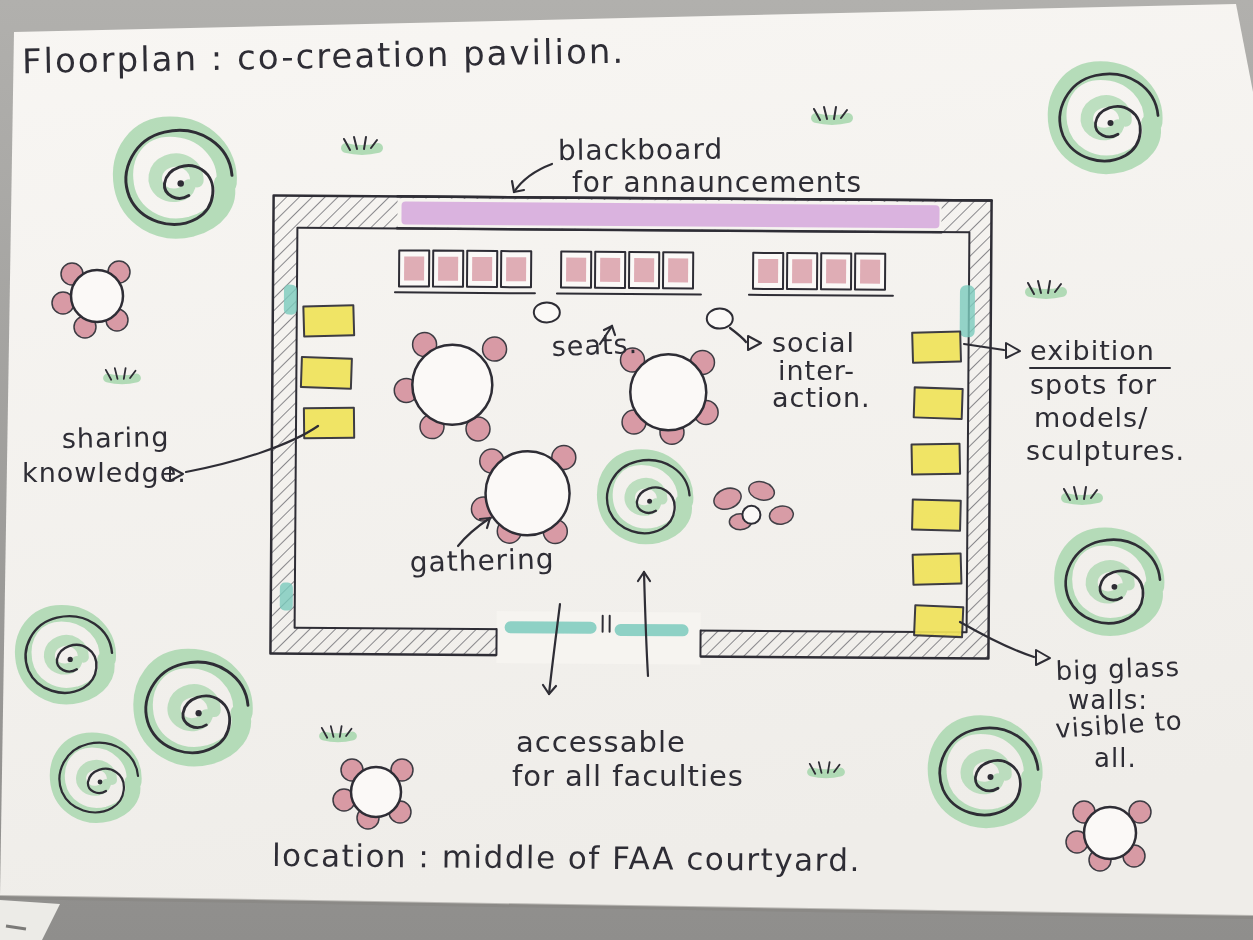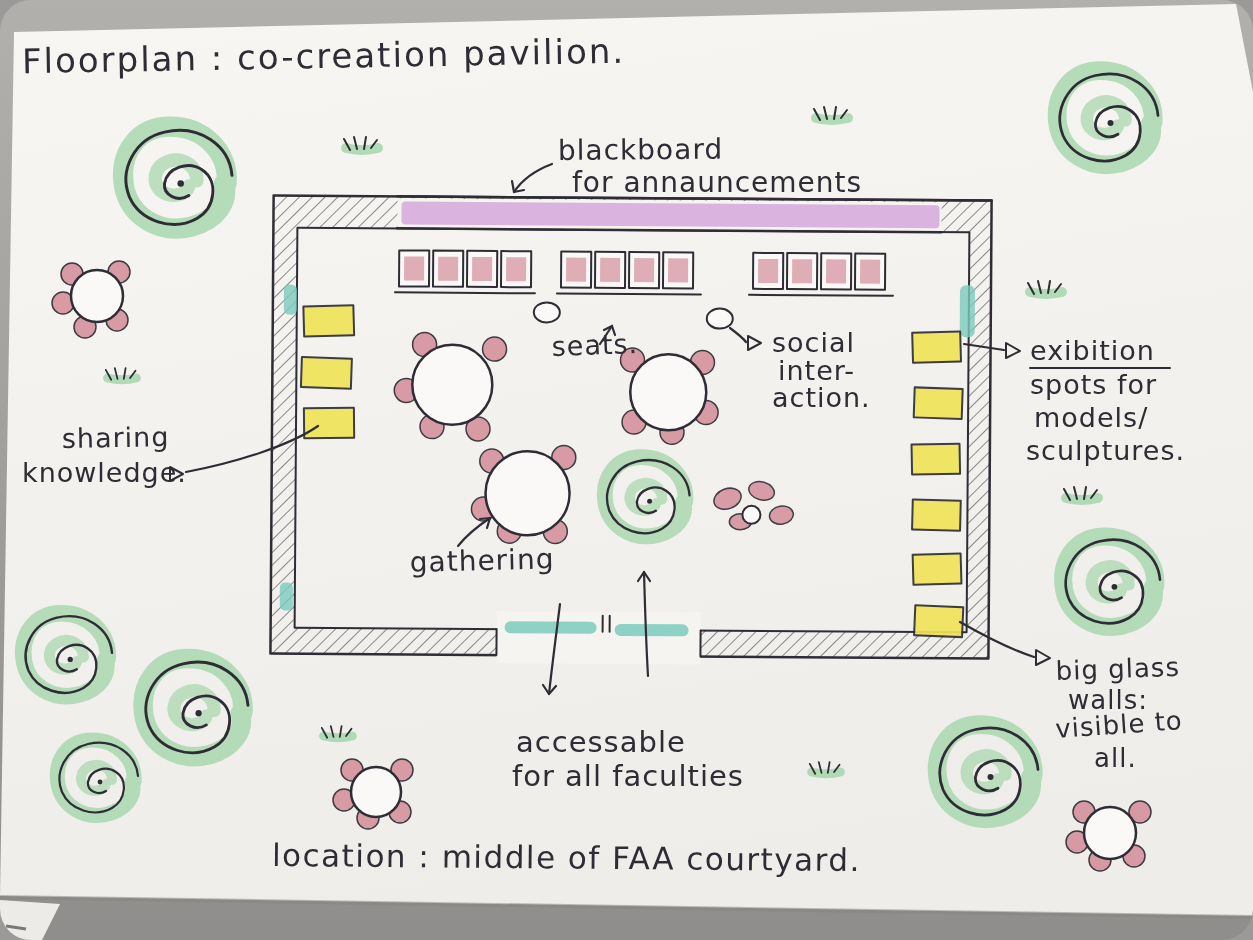--- a/index.html
+++ b/index.html
@@ -1,16 +1,16 @@
 <!DOCTYPE html>
 <html style="--ink: #2e2d35; --paper: #f6f4f0; --desk: #a6a5a2; --blackboard_purple: #cf9ad8; --exhibit_yellow: #f0e35a; --chair_pink: #d6939f; --plant_green: #a5d6ab; --entrance_teal: #7bcabd;"><head>
 <meta charset="utf-8">
 <style>
   html,body{margin:0;padding:0;background:#9b9a98;}
-  #stage{position:relative;width:1253px;height:940px;overflow:hidden;font-family:"DejaVu Sans",sans-serif;border-radius:31px;}
+  #stage{position:relative;width:1253px;height:940px;overflow:hidden;font-family:"DejaVu Sans",sans-serif;}
   svg{display:block}
   text{fill:var(--ink,#2e2d35);font-family:"DejaVu Sans",sans-serif;letter-spacing:1px;}
   .t34{font-size:34px;letter-spacing:2px}
   .t31{font-size:31px;letter-spacing:1.5px}
   .t29{font-size:29px}
   .t28{font-size:28px}
   .t27{font-size:27px}
   .t26{font-size:26px}
   .ink-line{stroke:var(--ink,#2e2d35);fill:none;stroke-linecap:round;stroke-linejoin:round}
   .w15{stroke-width:1.5}.w2{stroke-width:2}.w22{stroke-width:2.2}.w25{stroke-width:2.5}

